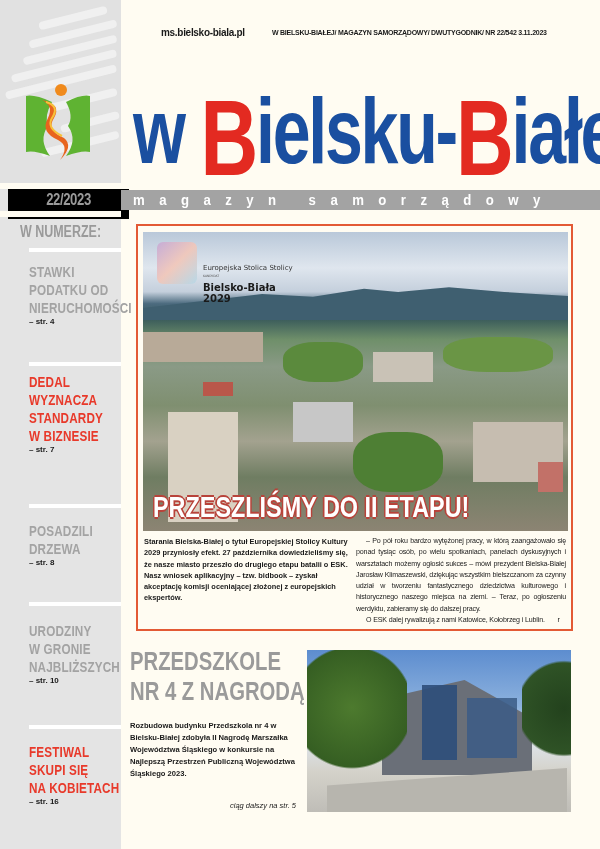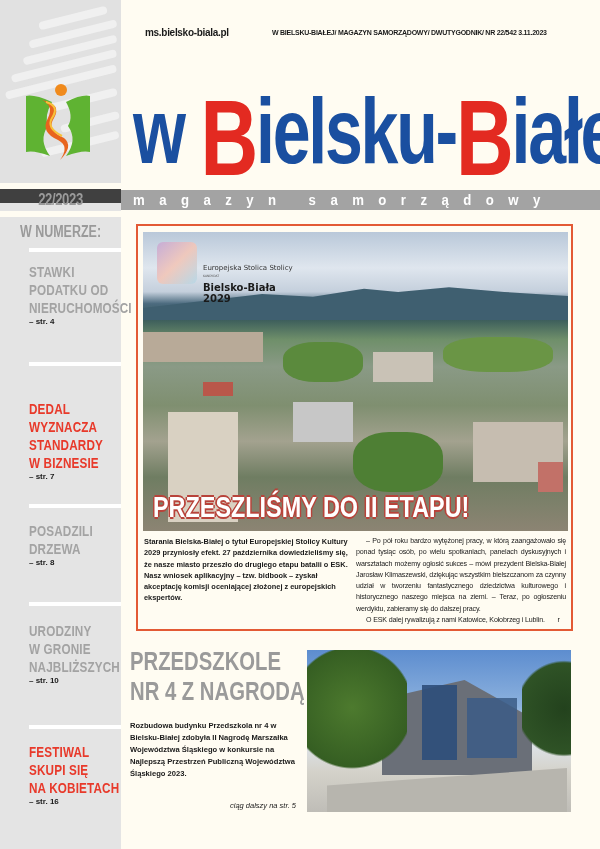--- a/index.html
+++ b/index.html
@@ -5,33 +5,33 @@
   * { box-sizing: border-box; margin: 0; padding: 0; }
   html, body { width: 600px; height: 849px; overflow: hidden; background: #fffcf2; }
   body { position: relative; font-family: "Liberation Sans", sans-serif; color: #1a1a1a; }
 
   
   .sidebar { position: absolute; left: 0; top: 0; width: 121px; height: 849px; background: #e4e4e4; }
   .logo-box { position: absolute; left: 0; top: 0; width: 121px; height: 183px; background: #e1e1e1; overflow: hidden; }
   .scribble { position: absolute; left: 20px; width: 100px; height: 8px; background: #f2f2f2; transform: rotate(-14deg); border-radius: 4px; opacity: .85; }
   .logo-mark { position: absolute; left: 24px; top: 82px; width: 68px; height: 82px; }
 
-  .issue-row { position: absolute; left: 0; top: 189px; width: 121px; height: 14px; background: #404040; }
+  .issue-row { position: absolute; left: 8px; top: 189px; width: 121px; height: 30px; background: #000000; }
   .issue-num { position: absolute; left: 0; top: 0; width: 121px; text-align: center; font: bold 16px "Liberation Sans", sans-serif; color: #9a9a9a; line-height: 22px; letter-spacing: -0.5px; transform: scaleX(.82); }
   .gap-white { position: absolute; left: 0; width: 121px; height: 6px; background: #fffcf2; }
 
   .toc-head { position: absolute; left: 0; top: 218px; width: 121px; text-align: center; font: bold 16px "Liberation Sans", sans-serif; color: #9a9a9a; transform: scaleX(.78); line-height: 28px; }
   .toc-sep { position: absolute; left: 29px; width: 92px; height: 4px; background: #ffffff; }
   .toc-item { position: absolute; left: 29px; width: 92px; }
   .toc-title { font: bold 15px "Liberation Sans", sans-serif; line-height: 18px; color: #a3a3a3; transform: scaleX(.78); transform-origin: left top; white-space: nowrap; letter-spacing: 0.2px; }
   .toc-title.red { color: #e8392a; }
   .toc-page { font: bold 8px "Liberation Sans", sans-serif; color: #1a1a1a; }
 
   
-  .site-url { position: absolute; left: 113px; top: 27px; font: bold 10px "Liberation Sans", sans-serif; color: #1a1a1a; letter-spacing: -0.3px; padding-left: 32px; }
+  .site-url { position: absolute; left: 129px; top: 27px; font: bold 10px "Liberation Sans", sans-serif; color: #1a1a1a; letter-spacing: -0.3px; padding-left: 32px; }
   .header-meta { position: absolute; left: 272px; top: 29px; font: bold 7px "Liberation Sans", sans-serif; color: #1a1a1a; letter-spacing: -0.25px; white-space: nowrap; }
   .masthead { position: absolute; left: 133px; top: 72px; height: 108px; white-space: nowrap; font: bold 92px "Liberation Sans", sans-serif; line-height: 108px; letter-spacing: -3px; transform: scaleX(.74); transform-origin: left top; }
   .mh-blue { color: #1a4fa0; }
   .mh-red { color: #e32a21; font-size: 108px; position: relative; top: 12px; }
   .tagline-bar { position: absolute; left: 121px; top: 190px; width: 479px; height: 20px; background: #a3a3a3; }
   .tagline { position: absolute; left: 12px; top: 0; font: bold 15px "Liberation Sans", sans-serif; color: #ffffff; line-height: 20px; letter-spacing: 16.4px; white-space: nowrap; transform: scaleX(.88); transform-origin: left top; }
 
   
   .lead-frame { position: absolute; left: 136px; top: 224px; width: 437px; height: 407px; border: 2px solid #e35a35; }
   .lead-photo { position: absolute; left: 5px; top: 6px; width: 425px; height: 299px; overflow: hidden;
@@ -100,21 +100,21 @@
 <div class="toc-item" style="top:263px">
   <div class="toc-title">
     <div>STAWKI</div>
     <div>PODATKU OD</div>
     <div>NIERUCHOMOŚCI</div>
   </div>
   <div class="toc-page">– str. 4</div>
 </div>
 
 <div class="toc-sep" style="top:362px"></div>
-<div class="toc-item" style="top:400px">
+<div class="toc-item" style="top:373px">
   <div class="toc-title red">
     <div>DEDAL</div>
     <div>WYZNACZA</div>
     <div>STANDARDY</div>
     <div>W BIZNESIE</div>
   </div>
   <div class="toc-page">– str. 7</div>
 </div>
 
 <div class="toc-sep" style="top:504px"></div>

